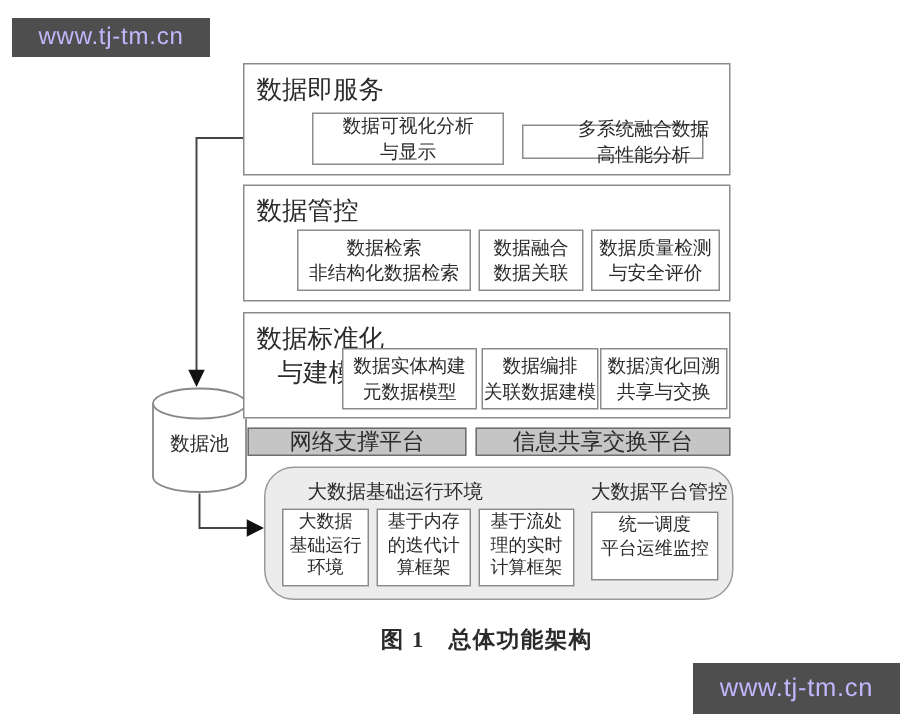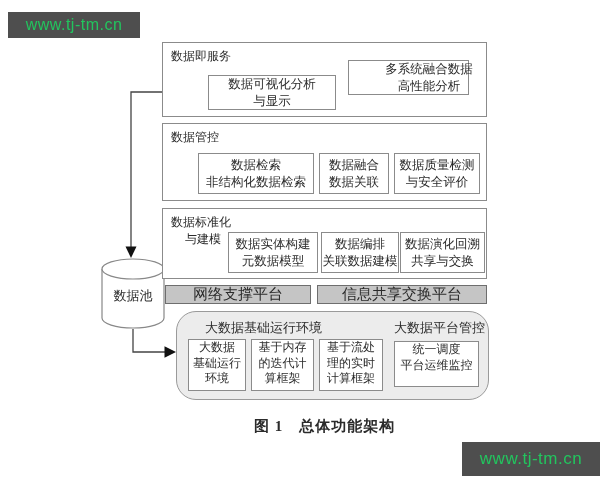--- a/index.html
+++ b/index.html
@@ -6,31 +6,31 @@
     --border:#8b8b8b; --bar-fill:#c5c5c5; --runtime-fill:#ececec;
     --watermark-bg:#4e4e4e; --text:#2b2b2b; --canvas-bg:#ffffff;
   }
   html,body{margin:0;padding:0;background:#fff;}
   .canvas{
     position:relative;width:600px;height:480px;background:var(--canvas-bg);
     font-family:"Liberation Serif","DejaVu Serif",serif;color:var(--text);
     overflow:hidden;
   }
   .wm{
-    position:absolute;background:var(--watermark-bg);color:#22c55e;
+    position:absolute;background:var(--watermark-bg);color:#c4b5fd;
     font-family:"Liberation Sans","DejaVu Sans",sans-serif;
     display:flex;align-items:center;justify-content:center;letter-spacing:.5px;
   }
   .wm-top{left:8px;top:12px;width:132px;height:26px;font-size:16px;}
   .wm-bottom{left:462px;top:442px;width:138px;height:34px;font-size:17px;}
   .section{
     position:absolute;left:162px;width:325px;background:#fff;
     border:1px solid var(--border);box-sizing:border-box;
   }
-  .sec-title{position:absolute;left:8px;top:5px;font-size:12px;white-space:nowrap;}
+  .sec-title{position:absolute;left:8px;top:5px;font-size:17px;white-space:nowrap;}
   .sec-title .ln2{margin-left:14px;}
   .dbox{
     position:absolute;background:#fff;border:1px solid var(--border);box-sizing:border-box;
     display:flex;flex-direction:column;align-items:center;justify-content:center;
     font-size:12.5px;line-height:17px;text-align:center;white-space:nowrap;
   }
   .bar{
     position:absolute;top:285px;height:19px;background:var(--bar-fill);
     border:1px solid #6e6e6e;box-sizing:border-box;font-size:15px;
     display:flex;align-items:center;justify-content:center;white-space:nowrap;
@@ -75,21 +75,21 @@
   </svg>
 
   <div class="cyl-label">数据池</div>
 
   <div class="section" style="top:42px;height:75px;">
     <div class="sec-title">数据即服务</div>
     <div class="dbox" style="left:45px;top:32px;width:128px;height:35px;">
       <div class="ln">数据可视化分析</div>
       <div class="ln">与显示</div>
     </div>
-    <div class="dbox" style="left:185px;top:17px;width:121px;height:35px;padding-left:41px;">
+    <div class="dbox" style="left:185px;top:40px;width:121px;height:23px;padding-left:41px;">
       <div class="ln">多系统融合数据</div>
       <div class="ln">高性能分析</div>
     </div>
   </div>
 
   <div class="section" style="top:123px;height:78px;">
     <div class="sec-title">数据管控</div>
     <div class="dbox" style="left:35px;top:29px;width:116px;height:41px;">
       <div class="ln">数据检索</div>
       <div class="ln">非结构化数据检索</div>

